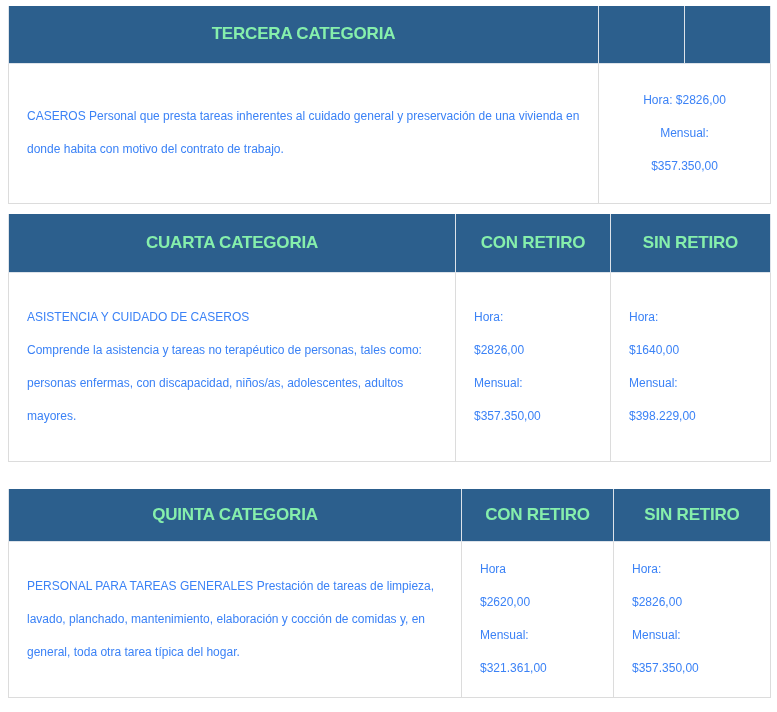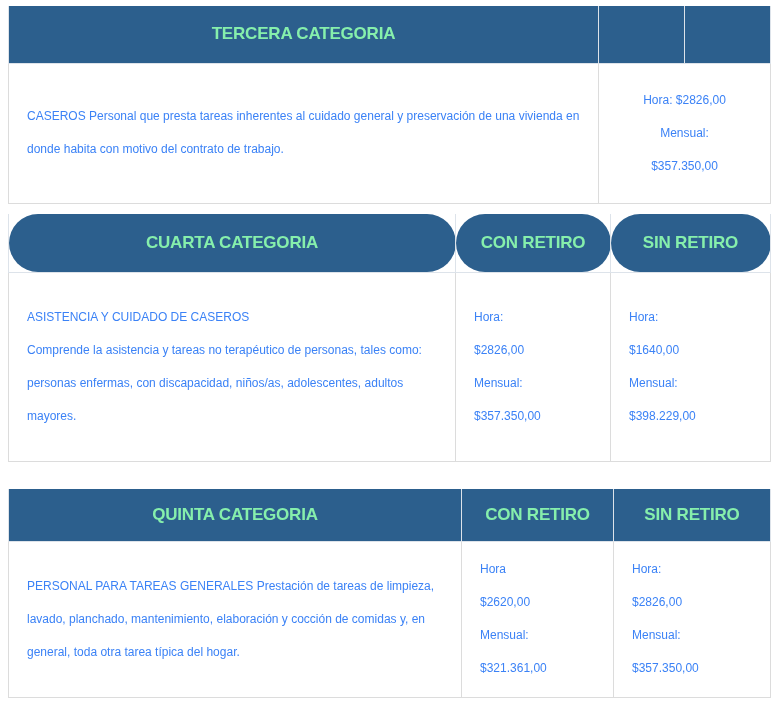--- a/index.html
+++ b/index.html
@@ -45,21 +45,21 @@
       text-align: center;
       padding: 20px 8px;
     }
     .line { display: block; }
 
     #t1 { top: 6px; }
     #t1 th { height: 57px; }
     #t1 td { height: 124px; }
 
     #t2 { top: 214px; }
-    #t2 th { height: 58px; border-radius: 29px; }
+    #t2 th { height: 58px; }
     #t2 td { height: 189px; }
 
     #t3 { top: 489px; }
     #t3 th { height: 52px; }
     #t3 td { height: 156px; margin-top: 33px; }
   </style>
 </head>
 <body>
 
 <table id="t1" class="tbl">

